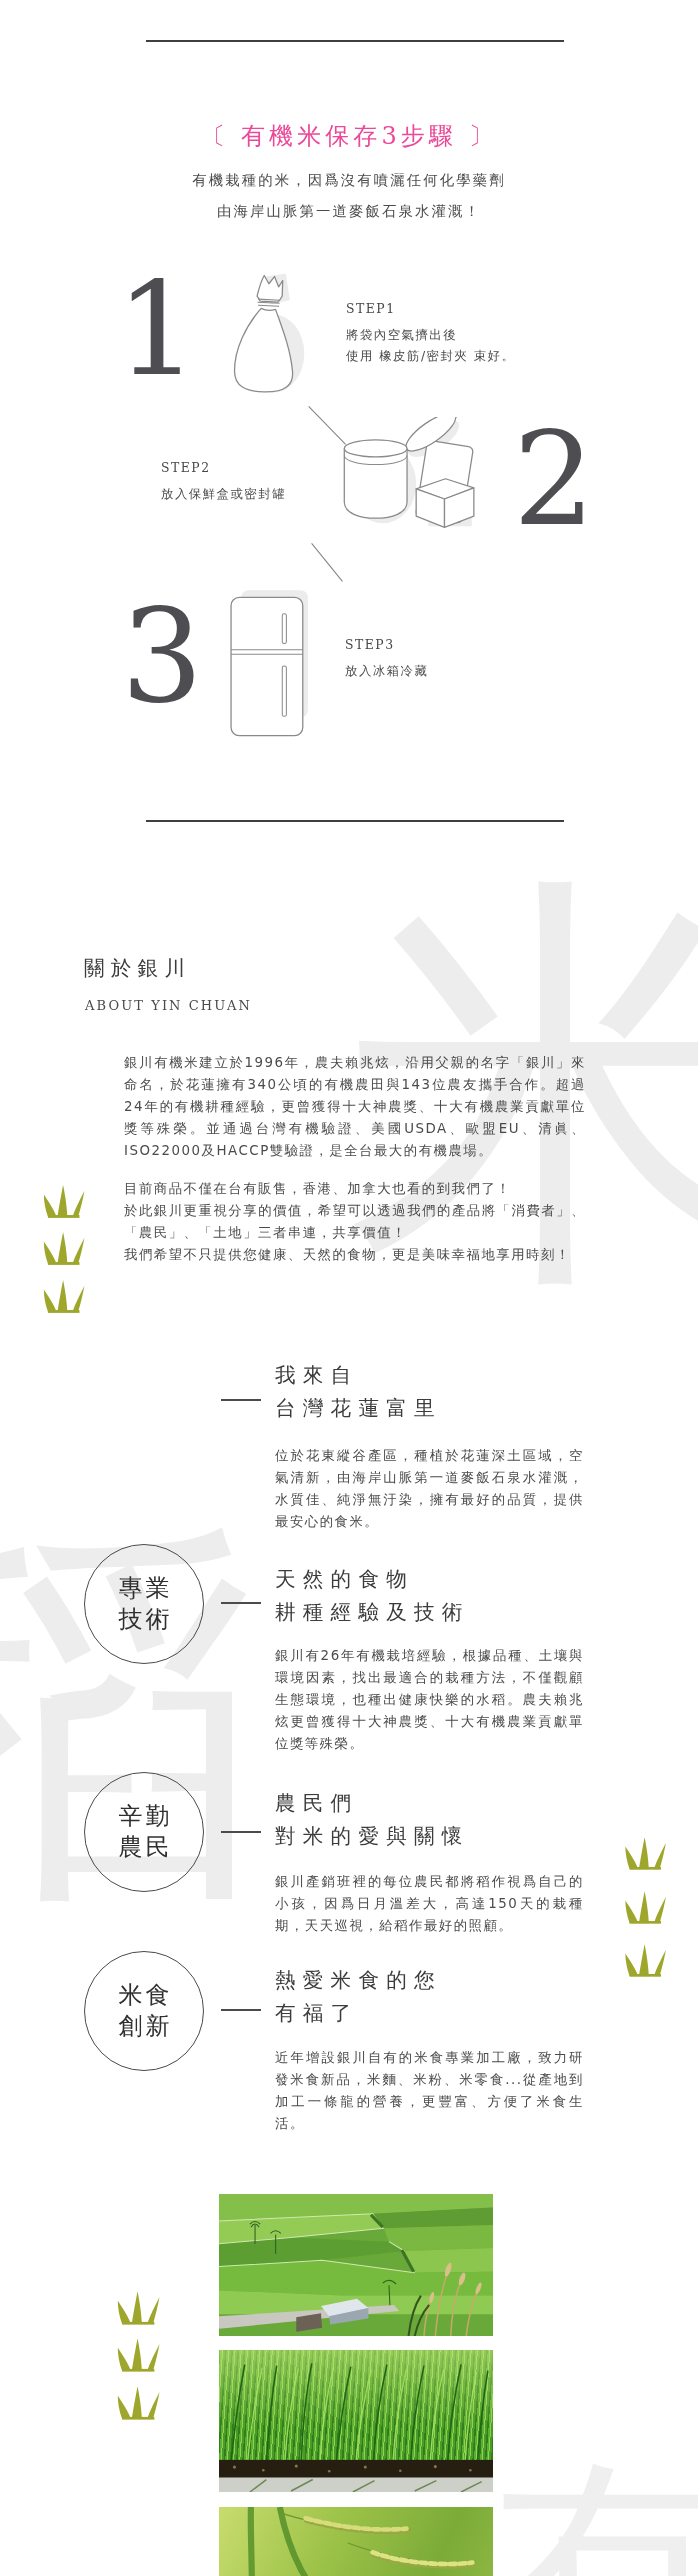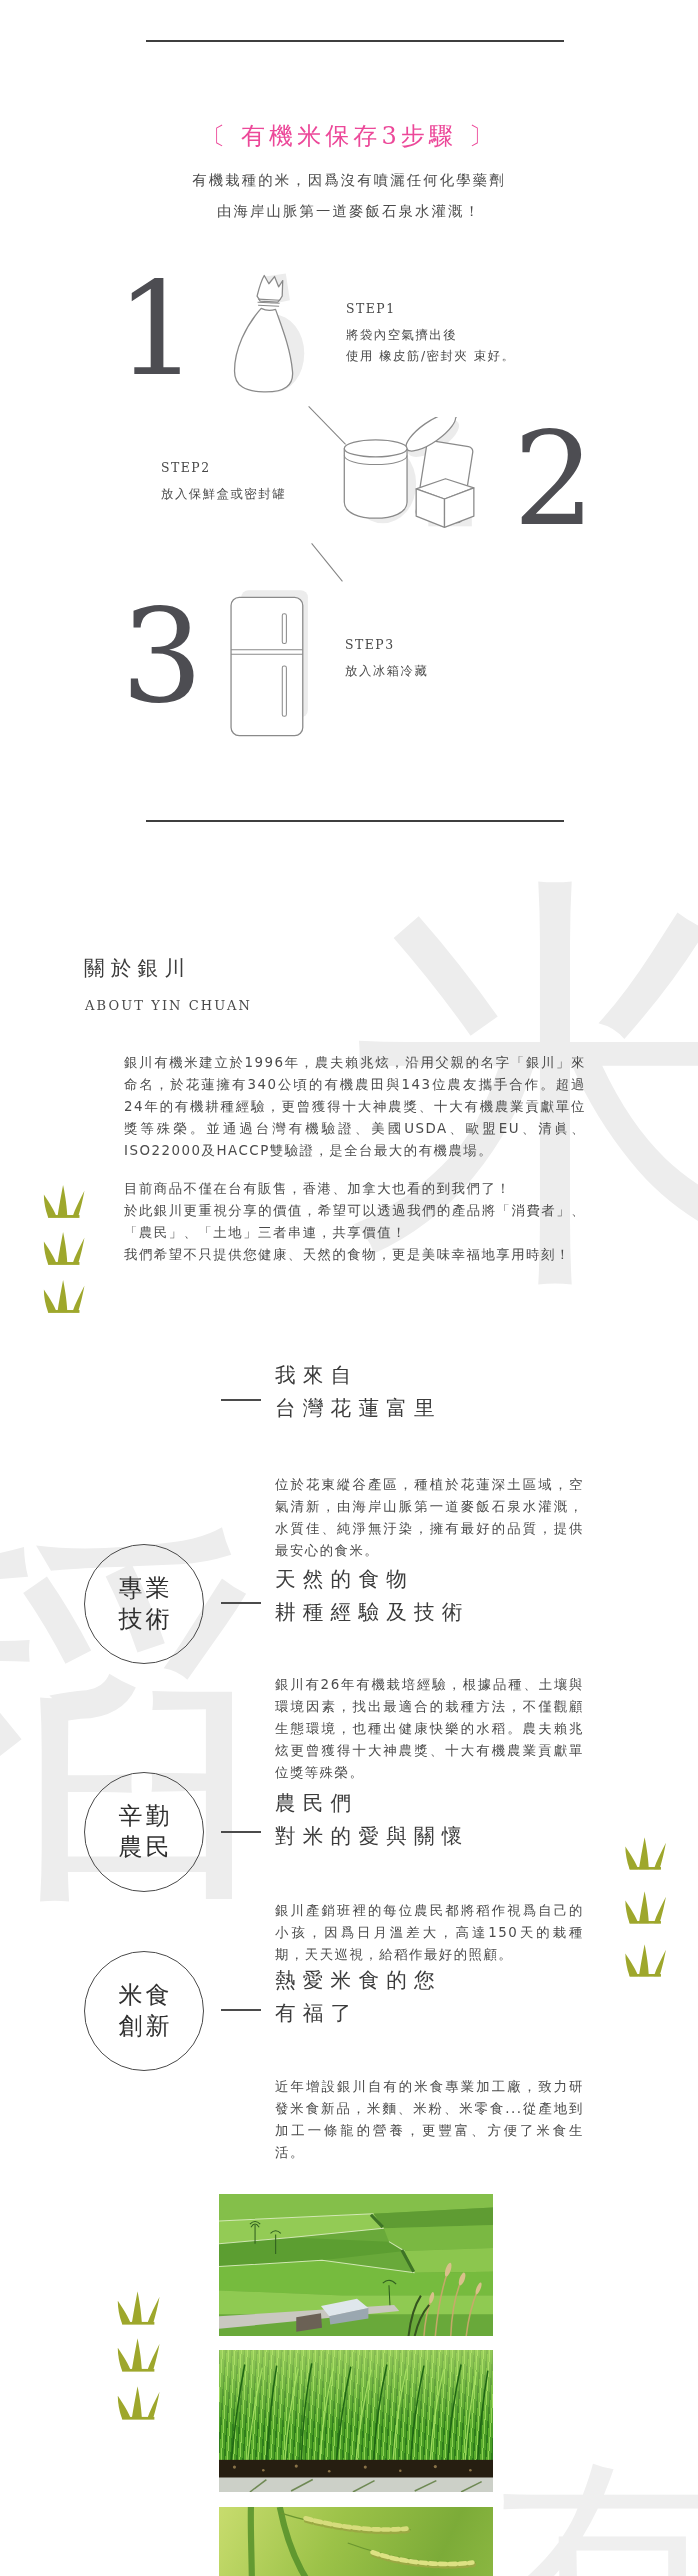--- a/index.html
+++ b/index.html
@@ -35,21 +35,21 @@
   .gstack .grass{margin-bottom:14.4px;}
 
   .badge{position:absolute;left:84px;width:118px;height:118px;border:1px solid #4a4a4a;
          border-radius:50%;display:flex;flex-direction:column;align-items:center;justify-content:center;
          font-family:"DejaVu Serif","Liberation Serif",serif;font-size:24px;line-height:31px;
          letter-spacing:3.1px;color:#2f2f2f;text-indent:3.1px;z-index:2;background:transparent;}
   .dash{position:absolute;left:221px;width:40px;height:1.5px;background:#4b4b4b;z-index:2;}
   .ftitle{position:absolute;left:275px;font-family:"DejaVu Serif","Liberation Serif",serif;
           font-size:20.6px;line-height:33px;letter-spacing:7.2px;color:#3c3c3c;z-index:2;}
   .fbody{position:absolute;left:275px;width:309px;font-size:13.4px;line-height:22px;
-         letter-spacing:1.5px;text-align:justify;color:#4b4b4b;z-index:2;margin-top:29px;}
+         letter-spacing:1.5px;text-align:justify;color:#4b4b4b;z-index:2;}
 
   .photo{position:absolute;left:219px;width:274px;overflow:hidden;z-index:2;}
   .photo svg{position:absolute;left:0;top:0;width:100%;height:100%;}
   .ph2{background:
        linear-gradient(180deg, rgba(199,233,124,.6), rgba(110,185,60,0) 55%),
        repeating-linear-gradient(94deg,#2f7d1c 0 1.5px,#5cae2e 1.5px 3.1px,#8ed153 3.1px 4.1px,#489c25 4.1px 6.2px);}
   .ph3{background:linear-gradient(115deg,#c8dc6e,#9cc248 38%,#7cab38 72%,#93bd46);}
 </style>
 </head>
 <body>

